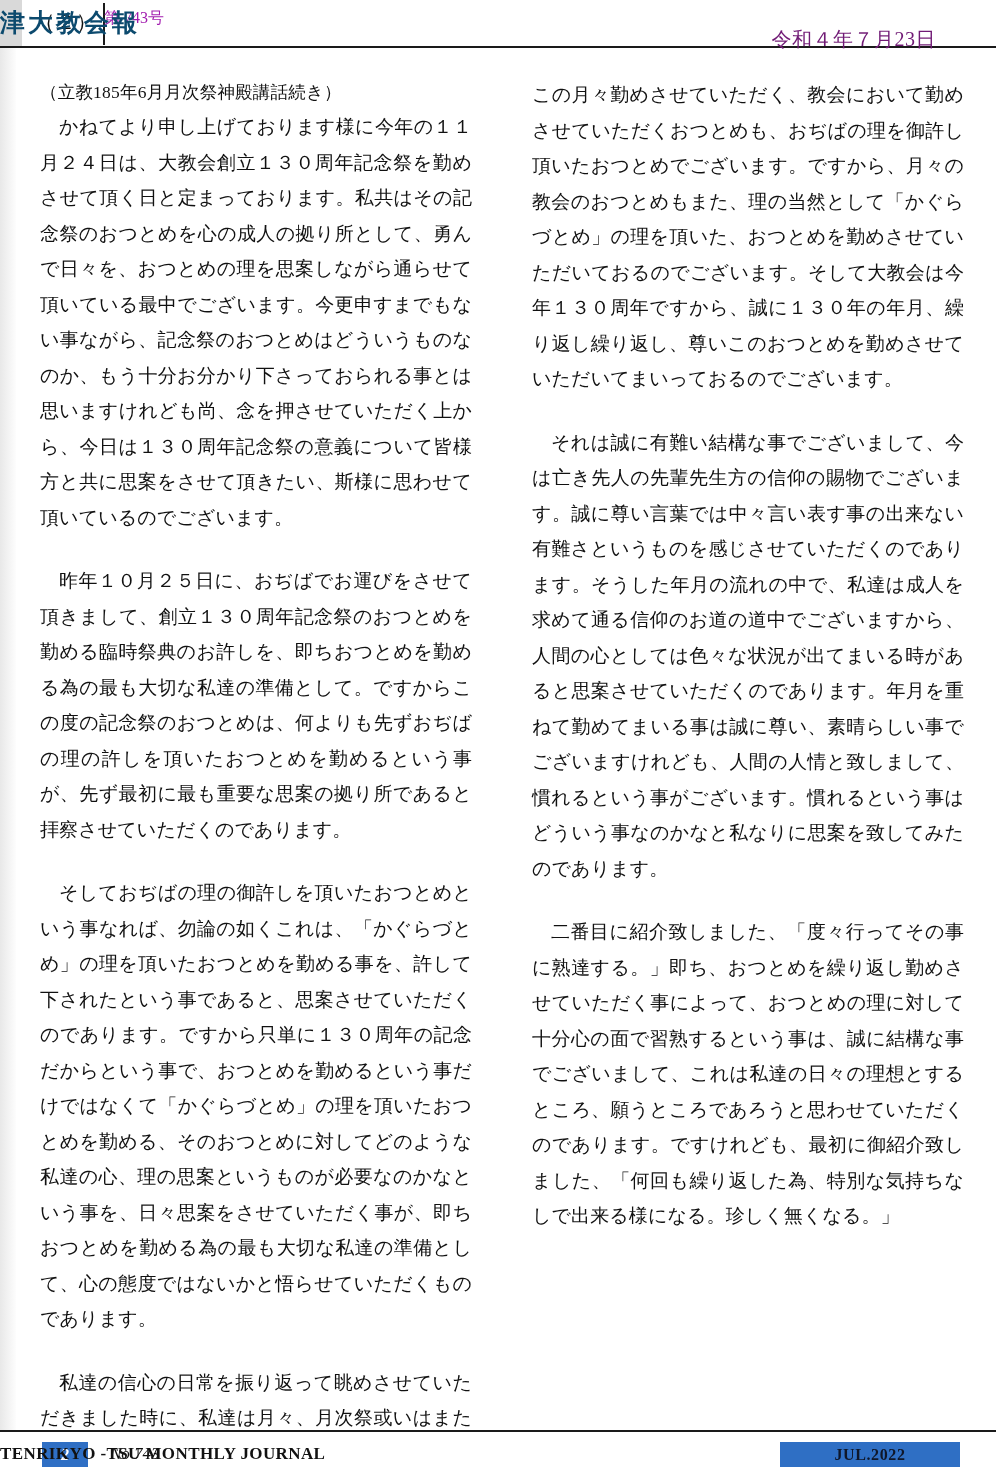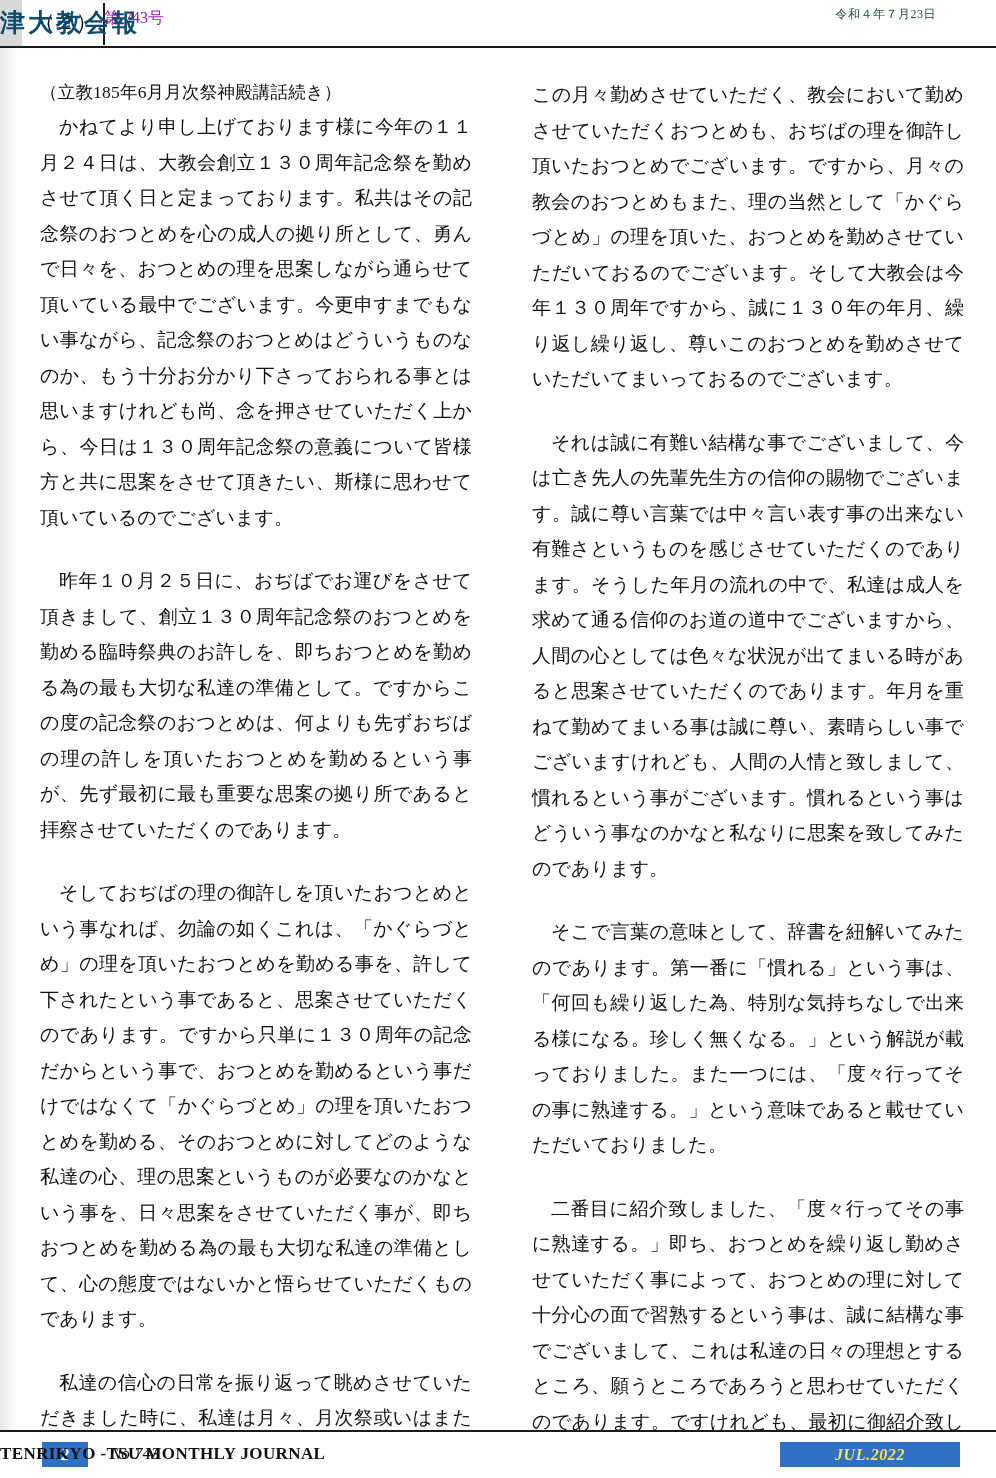--- a/index.html
+++ b/index.html
@@ -71,23 +71,23 @@
     right: 0;
     top: 6px;
     font-size: 25px;
     font-weight: bold;
     letter-spacing: 3px;
     color: #0c4a6e;
   }
   .header-date {
     position: absolute;
     right: 60px;
-    top: 6px;
-    font-size: 12px;
-    color: #14532d;
+    top: 26px;
+    font-size: 20px;
+    color: #701a75;
     letter-spacing: 0.5px;
   }
 
   
   .body-area {
     position: absolute;
     top: 52px;
     left: 22px;
     width: 952px;
     height: 1372px;
@@ -182,22 +182,21 @@
     right: 36px;
     top: 10px;
     width: 180px;
     height: 25px;
     background: #2f6fc4;
   }
   .footer-badge-right span {
     display: block;
     text-align: center;
     line-height: 25px;
-    color: #fde047;
-    font-style: italic;
+    color: #0f172a;
     font-weight: bold;
     font-size: 16px;
     letter-spacing: 0.6px;
   }
 </style>
 </head>
 <body>
 
 <div class="page">
 
@@ -218,21 +217,20 @@
       <div class="subtitle">（立教185年6月月次祭神殿講話続き）</div>
       <p class="para">かねてより申し上げております様に今年の１１月２４日は、大教会創立１３０周年記念祭を勤めさせて頂く日と定まっております。私共はその記念祭のおつとめを心の成人の拠り所として、勇んで日々を、おつとめの理を思案しながら通らせて頂いている最中でございます。今更申すまでもない事ながら、記念祭のおつとめはどういうものなのか、もう十分お分かり下さっておられる事とは思いますけれども尚、念を押させていただく上から、今日は１３０周年記念祭の意義について皆様方と共に思案をさせて頂きたい、斯様に思わせて頂いているのでございます。</p>
       <p class="para">昨年１０月２５日に、おぢばでお運びをさせて頂きまして、創立１３０周年記念祭のおつとめを勤める臨時祭典のお許しを、即ちおつとめを勤める為の最も大切な私達の準備として。ですからこの度の記念祭のおつとめは、何よりも先ずおぢばの理の許しを頂いたおつとめを勤めるという事が、先ず最初に最も重要な思案の拠り所であると拝察させていただくのであります。</p>
       <p class="para">そしておぢばの理の御許しを頂いたおつとめという事なれば、勿論の如くこれは、「かぐらづとめ」の理を頂いたおつとめを勤める事を、許して下されたという事であると、思案させていただくのであります。ですから只単に１３０周年の記念だからという事で、おつとめを勤めるという事だけではなくて「かぐらづとめ」の理を頂いたおつとめを勤める、そのおつとめに対してどのような私達の心、理の思案というものが必要なのかなという事を、日々思案をさせていただく事が、即ちおつとめを勤める為の最も大切な私達の準備として、心の態度ではないかと悟らせていただくものであります。</p>
       <p class="para">私達の信心の日常を振り返って眺めさせていただきました時に、私達は月々、月次祭或いはまた春の大祭、秋の大祭と毎月毎月、おつとめを勤めさせていただいております。</p>
     </div>
 
     <div class="col col-right">
       <p class="para noindent">この月々勤めさせていただく、教会において勤めさせていただくおつとめも、おぢばの理を御許し頂いたおつとめでございます。ですから、月々の教会のおつとめもまた、理の当然として「かぐらづとめ」の理を頂いた、おつとめを勤めさせていただいておるのでございます。そして大教会は今年１３０周年ですから、誠に１３０年の年月、繰り返し繰り返し、尊いこのおつとめを勤めさせていただいてまいっておるのでございます。</p>
       <p class="para">それは誠に有難い結構な事でございまして、今は亡き先人の先輩先生方の信仰の賜物でございます。誠に尊い言葉では中々言い表す事の出来ない有難さというものを感じさせていただくのであります。そうした年月の流れの中で、私達は成人を求めて通る信仰のお道の道中でございますから、人間の心としては色々な状況が出てまいる時があると思案させていただくのであります。年月を重ねて勤めてまいる事は誠に尊い、素晴らしい事でございますけれども、人間の人情と致しまして、慣れるという事がございます。慣れるという事はどういう事なのかなと私なりに思案を致してみたのであります。</p>
-      <p class="para">そこで言葉の意味として、辞書を紐解いてみたのであります。第一番に「慣れる」という事は、「何回も繰り返した為、特別な気持ちなしで出来る様になる。珍しく無くなる。」という解説が載っておりました。また一つには、「度々行ってその事に熟達する。」という意味であると載せていただいておりました。</p>
       <p class="para">二番目に紹介致しました、「度々行ってその事に熟達する。」即ち、おつとめを繰り返し勤めさせていただく事によって、おつとめの理に対して十分心の面で習熟するという事は、誠に結構な事でございまして、これは私達の日々の理想とするところ、願うところであろうと思わせていただくのであります。ですけれども、最初に御紹介致しました、「何回も繰り返した為、特別な気持ちなしで出来る様になる。珍しく無くなる。」</p>
     </div>
 
   </div>
 
   <div class="footer">
     <div class="footer-badge-left">
       <span>2</span>
     </div>
     <div class="footer-no">No 743</div>

